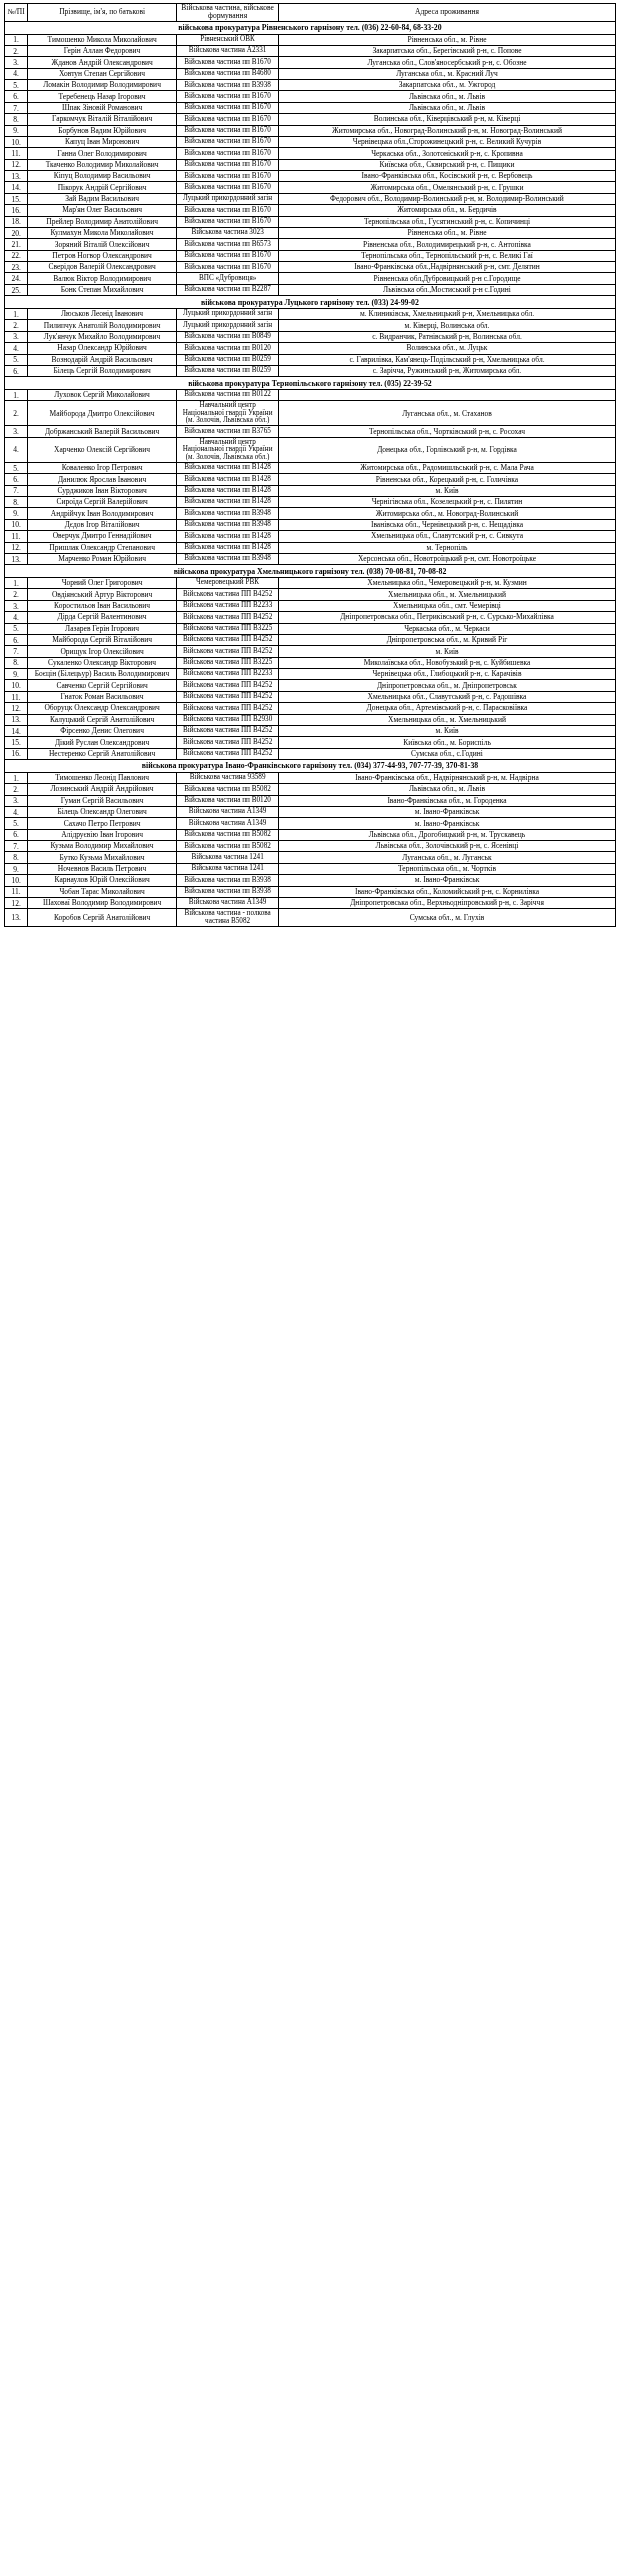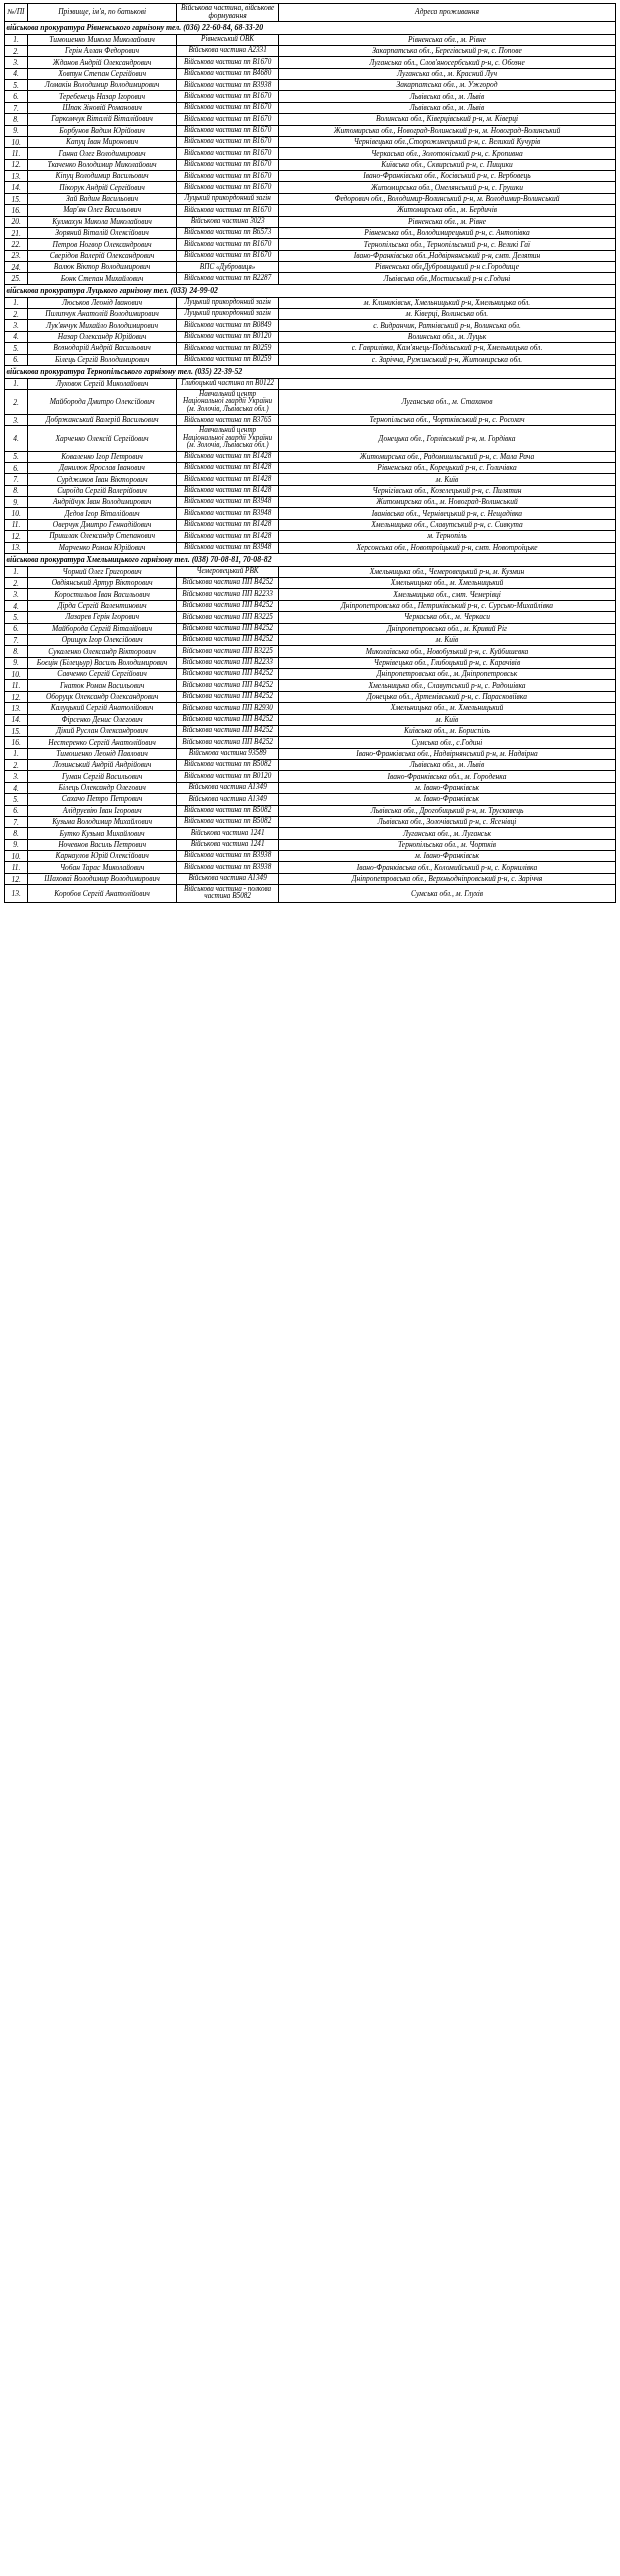--- a/index.html
+++ b/index.html
@@ -1,29 +1,29 @@
 <!DOCTYPE html>
 <html style="font-size:11px"><head>
 <meta charset="utf-8">
 <style>
   html,body{margin:0;padding:0;background:#fff;}
   body{font-family:"Liberation Serif", serif; color:#000;}
-  .page{width:620px;margin:0 auto;padding:2.7px 4.1px 6.8px 4.1px;box-sizing:border-box;font-style:italic;}
+  .page{width:620px;margin:0 auto;padding:2.7px 4.1px 6.8px 4.1px;box-sizing:border-box;}
   table.main{width:100%;border-collapse:collapse;table-layout:fixed;}
   table.main td, table.main th{border:0.7px solid #000;vertical-align:middle;padding:0.7px 1.4px;}
   thead th{font-weight:normal;font-size:7.5px;text-align:center;line-height:1.05;padding:2px 1.4px;}
   col.c1{width:23px;}
   col.c2{width:149px;}
   col.c3{width:102px;}
   col.c4{width:auto;}
   td.num{text-align:center;font-size:7.5px;}
   td.name{text-align:center;font-size:7.5px;line-height:1.05;}
   td.unit{text-align:center;font-size:7.2px;line-height:1.05;}
   td.addr{text-align:center;font-size:7.5px;line-height:1.05;}
-  tr.section td{font-weight:bold;font-size:7.8px;padding:1.4px;}
+  tr.section td{text-align:center;font-weight:bold;font-size:7.8px;padding:1.4px;}
 </style>
 </head>
 <body>
 
 <div class="page">
   <table class="main">
     <colgroup>
       <col class="c1">
         <col class="c2">
         <col class="c3">
@@ -131,20 +131,26 @@
           <td class="unit">Луцький прикордонний загін</td>
           <td class="addr">Федорович обл., Володимир-Волинський р-н, м. Володимир-Волинський</td>
         </tr>
         <tr>
           <td class="num">16.</td>
           <td class="name">Мар'ян Олег Васильович</td>
           <td class="unit">Військова частина пп В1670</td>
           <td class="addr">Житомирська обл., м. Бердичів</td>
         </tr>
         <tr>
+          <td class="num">18.</td>
+          <td class="name">Прейлер Володимир Анатолійович</td>
+          <td class="unit">Військова частина пп В1670</td>
+          <td class="addr">Тернопільська обл., Гусятинський р-н, с. Копичинці</td>
+        </tr>
+        <tr>
           <td class="num">20.</td>
           <td class="name">Кулмахун Микола Миколайович</td>
           <td class="unit">Військова частина 3023</td>
           <td class="addr">Рівненська обл., м. Рівне</td>
         </tr>
         <tr>
           <td class="num">21.</td>
           <td class="name">Зоряний Віталій Олексійович</td>
           <td class="unit">Військова частина пп В6573</td>
           <td class="addr">Рівненська обл., Володимирецький р-н, с. Антопівка</td>
@@ -211,21 +217,21 @@
           <td class="name">Білець Сергій Володимирович</td>
           <td class="unit">Військова частина пп В0259</td>
           <td class="addr">с. Зарічча, Ружинський р-н, Житомирська обл.</td>
         </tr>
         <tr class="section">
           <td colspan="4">військова прокуратура Тернопільського гарнізону тел. (035) 22-39-52</td>
         </tr>
         <tr>
           <td class="num">1.</td>
           <td class="name">Луховок Сергій Миколайович</td>
-          <td class="unit">Глибоцький частина пп В0122</td>
+          <td class="unit">Військова частина пп В0122</td>
           <td class="addr"></td>
         </tr>
         <tr>
           <td class="num">2.</td>
           <td class="name">Майборода Дмитро Олексійович</td>
           <td class="unit">Навчальний центр Національної гвардії України (м. Золочів, Львівська обл.)</td>
           <td class="addr">Луганська обл., м. Стаханов</td>
         </tr>
         <tr>
           <td class="num">3.</td>
@@ -384,20 +390,23 @@
           <td class="num">15.</td>
           <td class="name">Дікий Руслан Олександрович</td>
           <td class="unit">Військова частина ПП В4252</td>
           <td class="addr">Київська обл., м. Бориспіль</td>
         </tr>
         <tr>
           <td class="num">16.</td>
           <td class="name">Нестеренко Сергій Анатолійович</td>
           <td class="unit">Військова частина ПП В4252</td>
           <td class="addr">Сумська обл., с.Годині</td>
+        </tr>
+        <tr class="section">
+          <td colspan="4">військова прокуратура Івано-Франківського гарнізону тел. (034) 377-44-93, 707-77-39, 370-81-38</td>
         </tr>
         <tr>
           <td class="num">1.</td>
           <td class="name">Тимошенко Леонід Павлович</td>
           <td class="unit">Військова частина 93589</td>
           <td class="addr">Івано-Франківська обл., Надвірнянський р-н, м. Надвірна</td>
         </tr>
         <tr>
           <td class="num">2.</td>
           <td class="name">Лозинський Андрій Андрійович</td>

